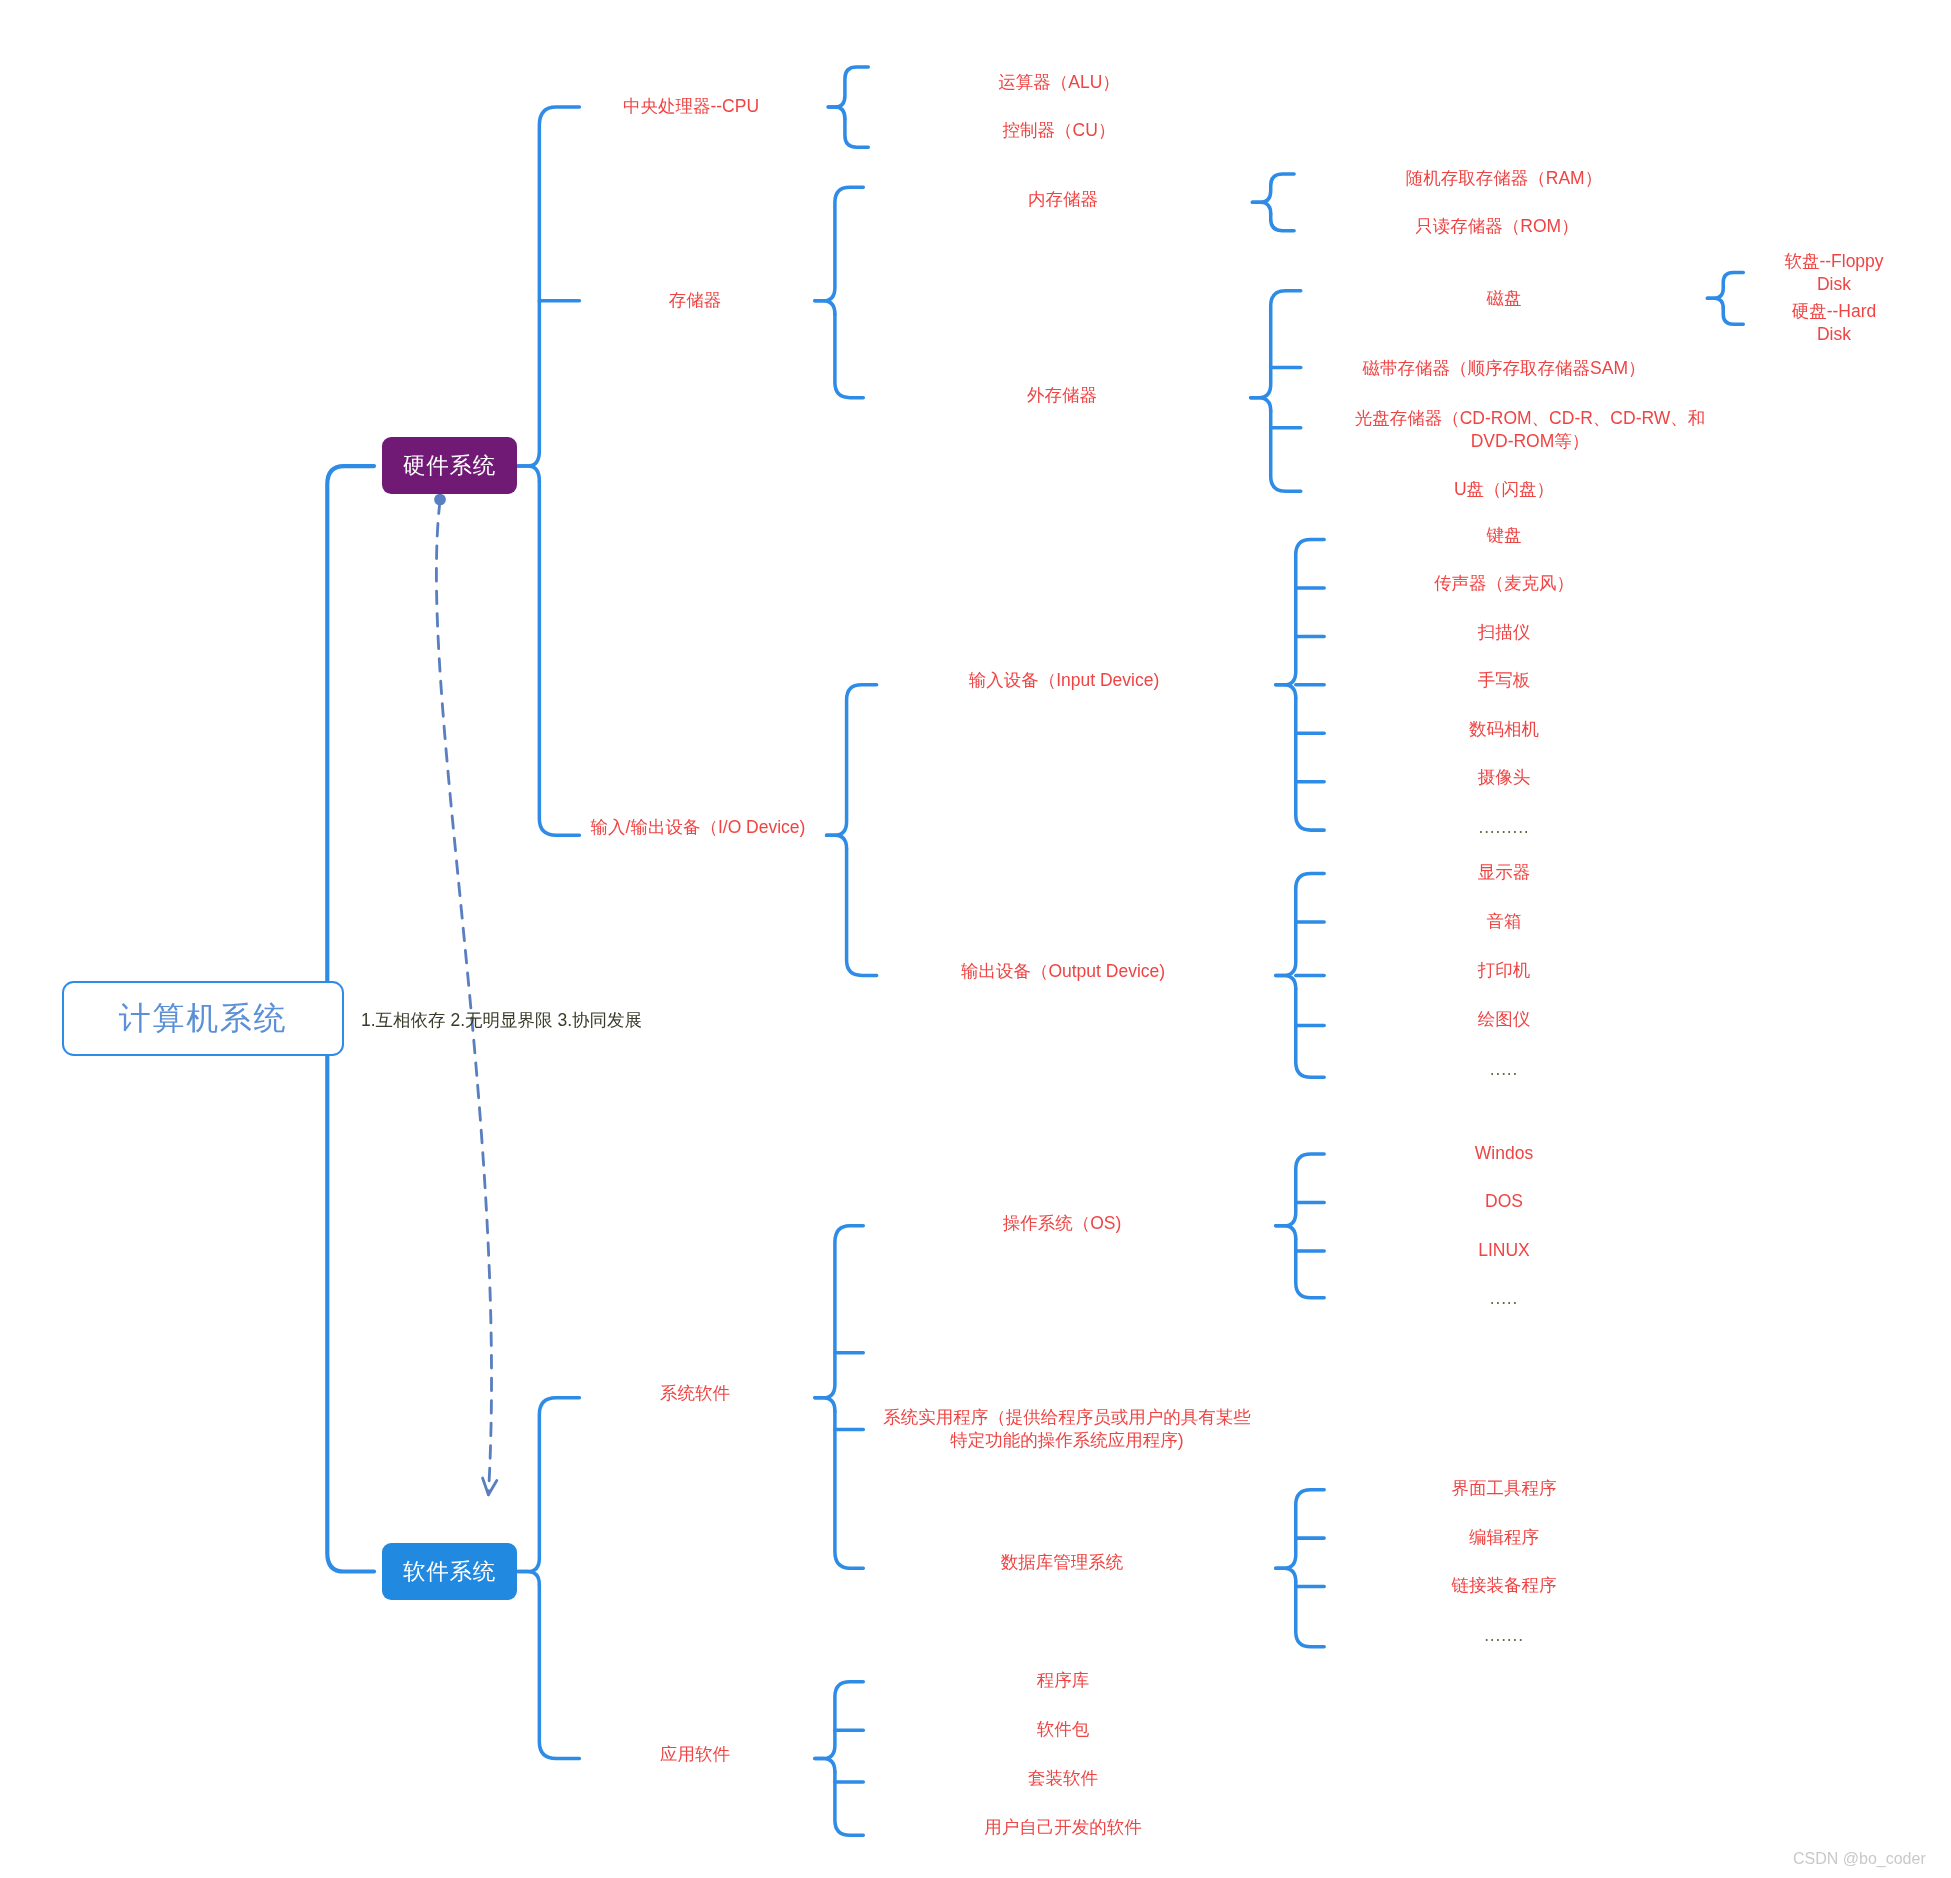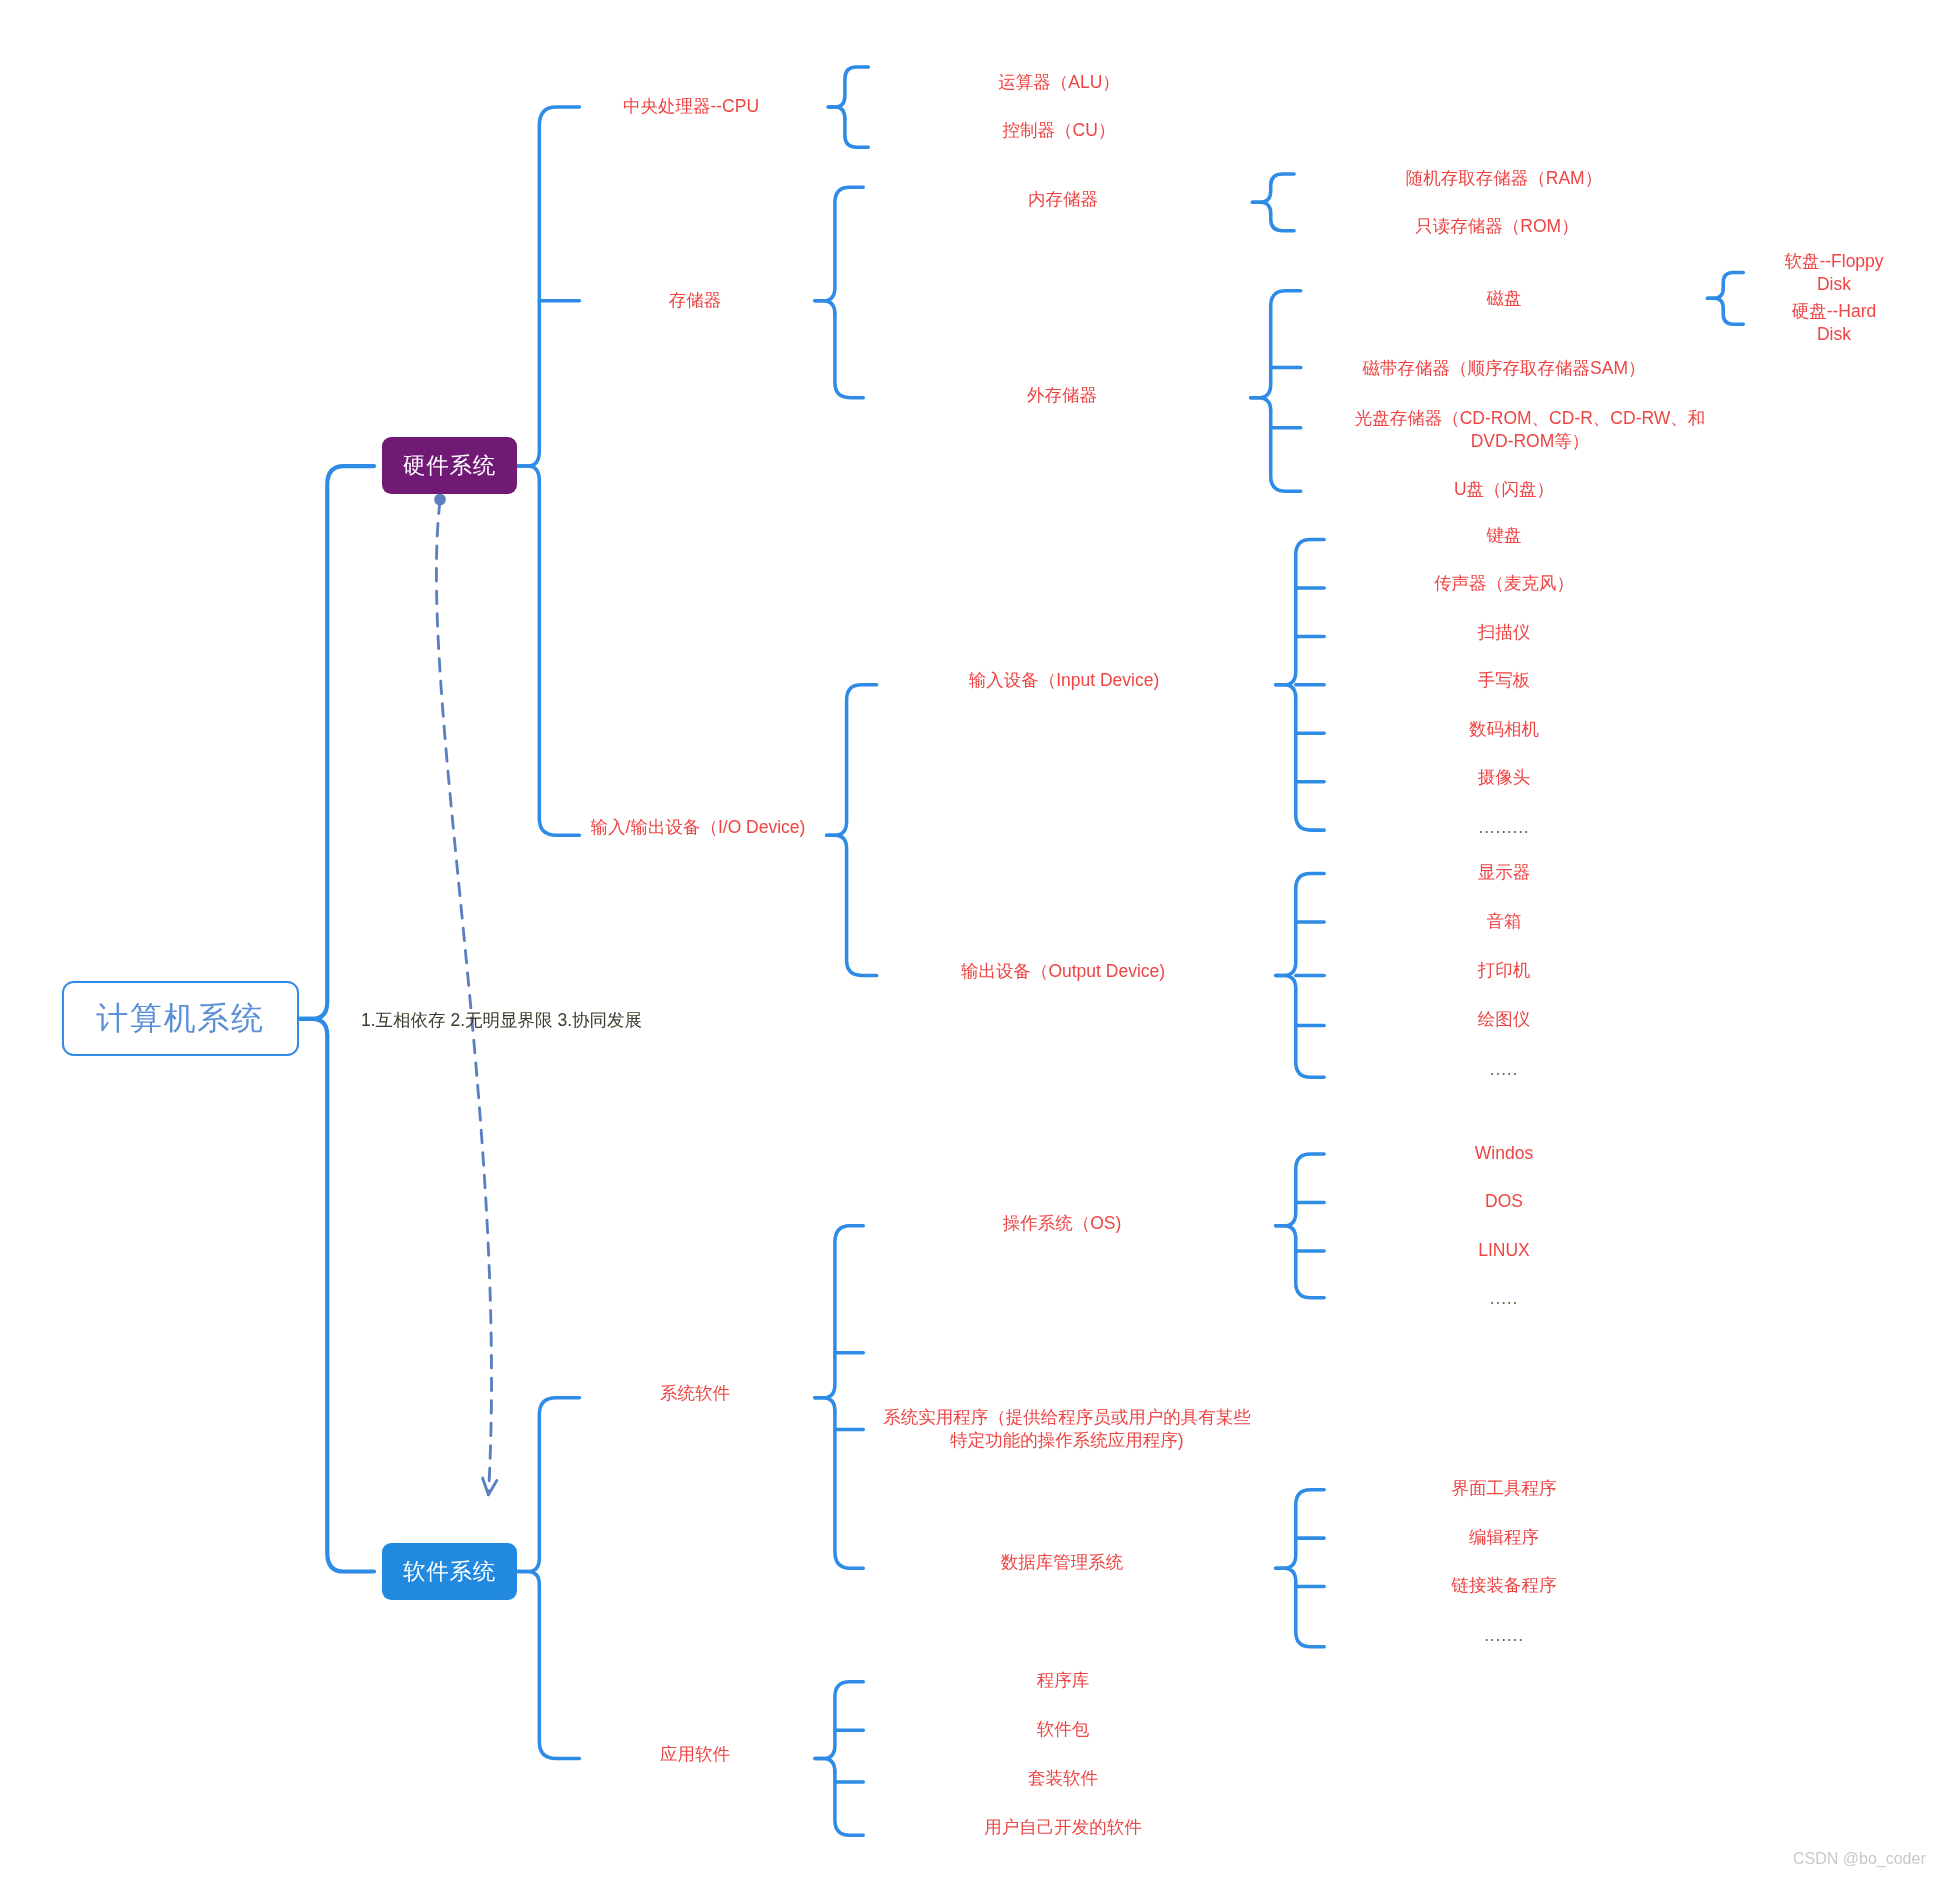--- a/index.html
+++ b/index.html
@@ -171,21 +171,21 @@
       <path d="M 1000 2134 L 1034 2134"></path>
     </g>
 
     <g>
       <path d="M 527 600 C 500 830 610 1350 585 1790" fill="none" stroke="#5A7FC0" stroke-width="3.4" stroke-dasharray="15 12" stroke-linecap="round"></path>
       <circle cx="527" cy="598" r="7" fill="#5A7FC0"></circle>
       <path d="M 585 1790 L 578 1770 M 585 1790 L 595 1773" fill="none" stroke="#5A7FC0" stroke-width="3.4" stroke-linecap="round"></path>
     </g>
   </svg>
 
-  <div class="root-node" style="left:62px; top:981px; width:237px; height:75px;">计算机系统</div>
+  <div class="root-node" style="left:62px; top:981px; width:282px; height:75px;">计算机系统</div>
 
   <div class="relation-note" style="left:361px; top:1020px;">1.互相依存  2.无明显界限  3.协同发展</div>
 
   <div class="pill hardware" style="left:382px; top:437px; width:135px; height:57px;">硬件系统</div>
   <div class="pill software" style="left:382px; top:1543px; width:135px; height:57px;">软件系统</div>
 
   <div class="lbl" style="left:691px; top:107px;">中央处理器--CPU</div>
   <div class="lbl" style="left:1059px; top:83px;">运算器（ALU）</div>
   <div class="lbl" style="left:1059px; top:131px;">控制器（CU）</div>
 

